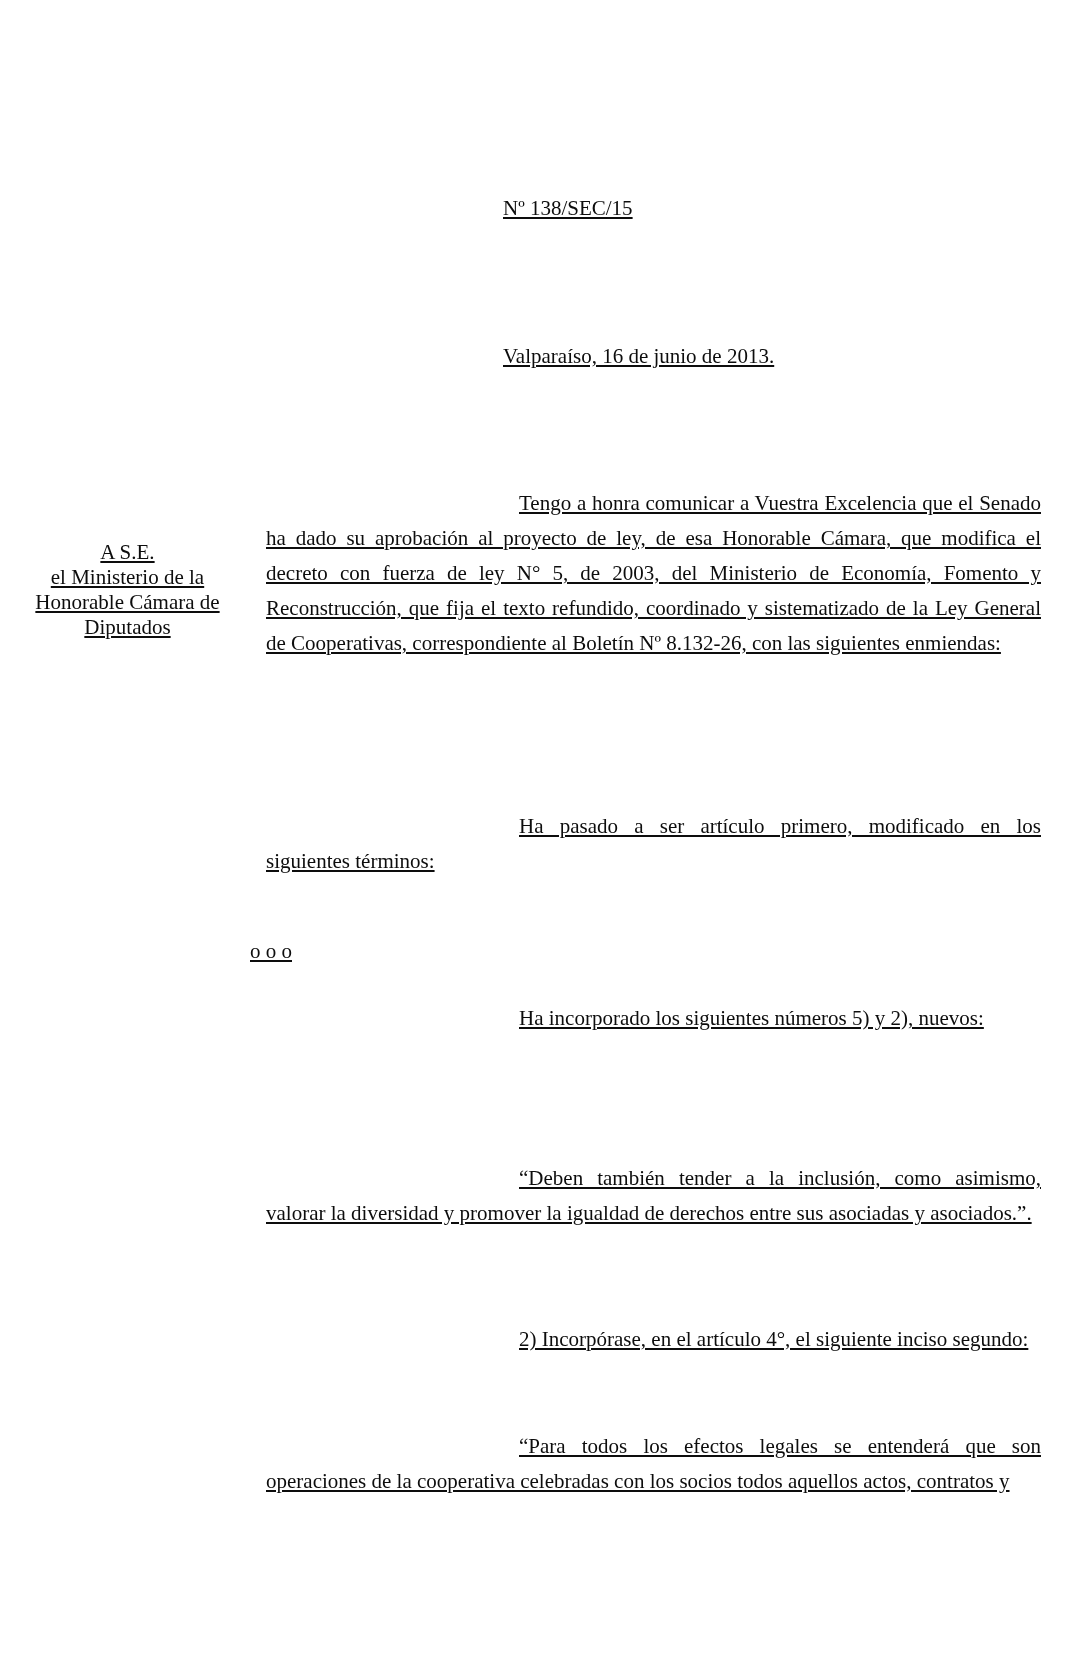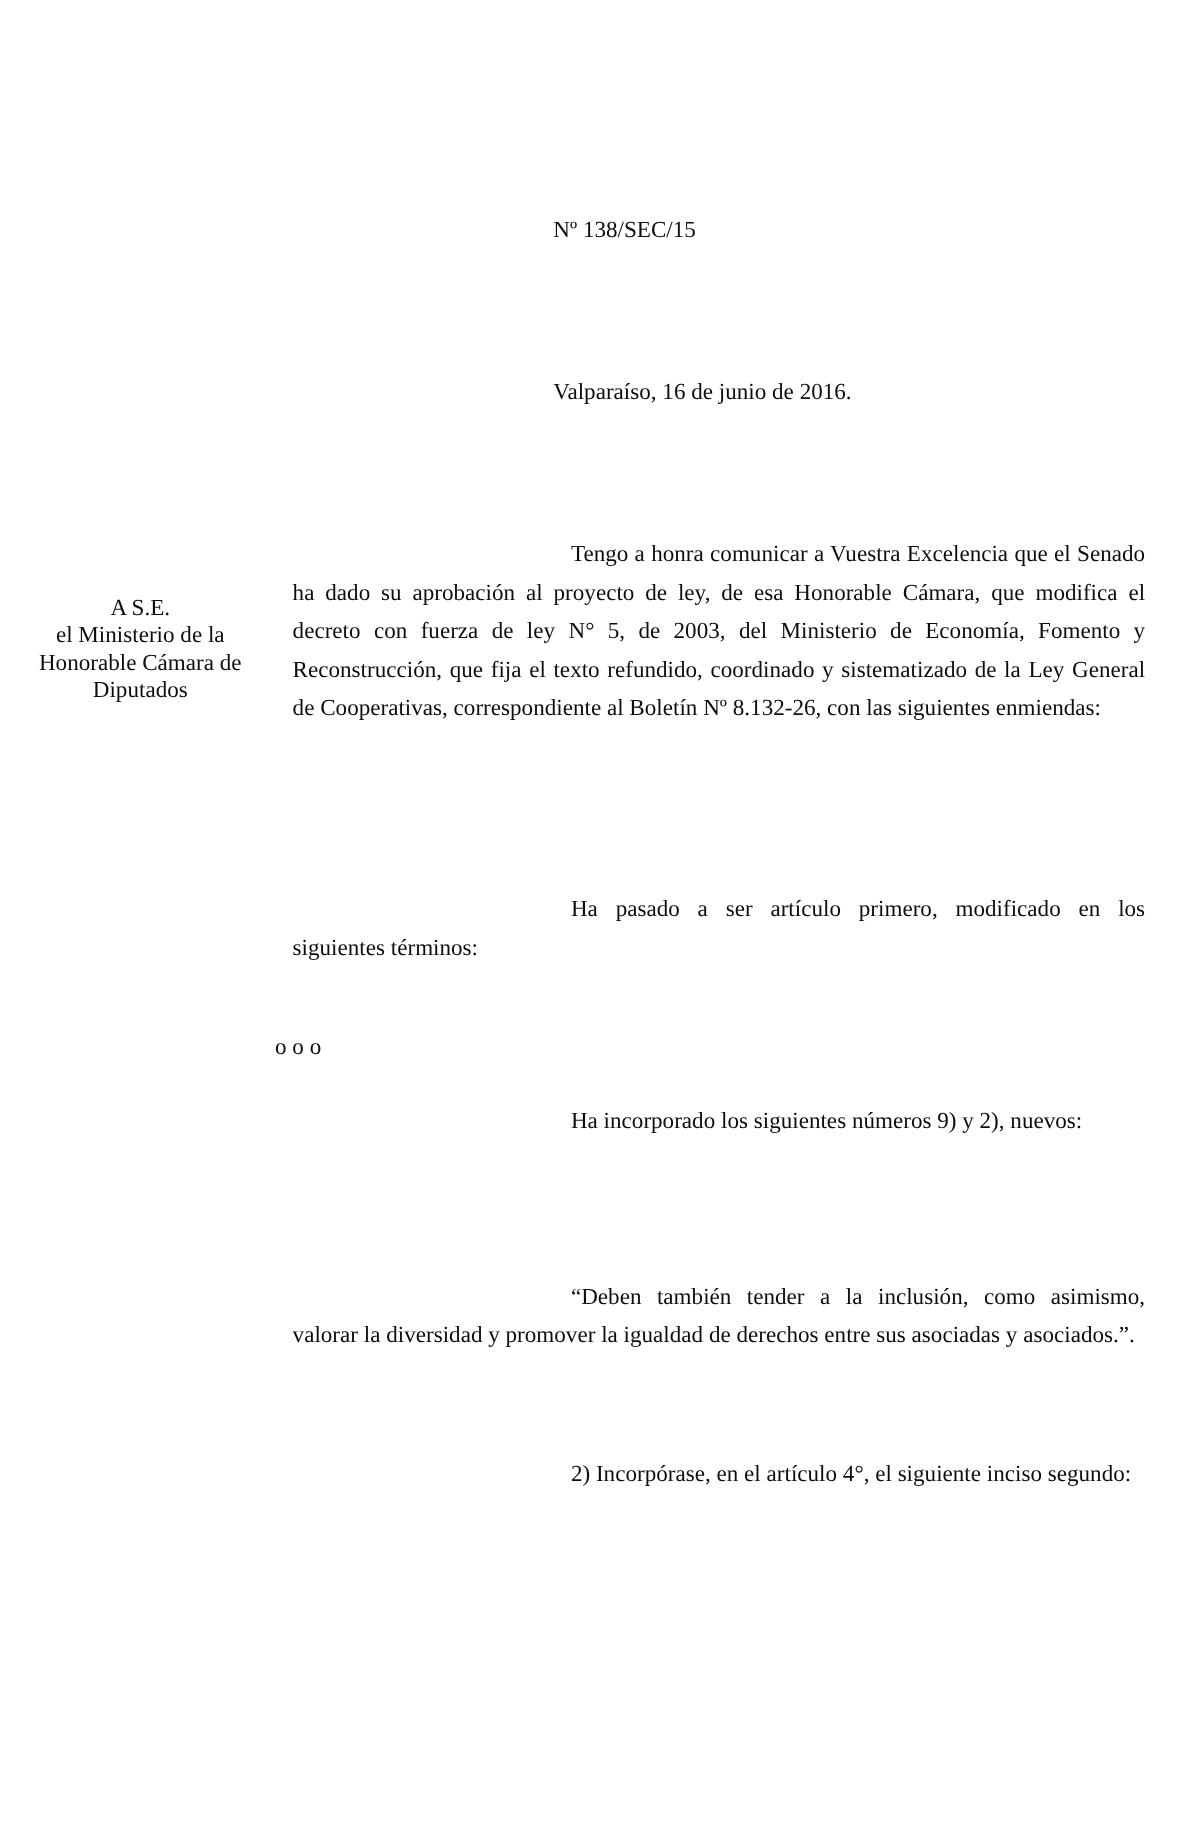--- a/index.html
+++ b/index.html
@@ -10,21 +10,21 @@
   .page {
     position: relative;
     width: 1088px;
     height: 1664px;
     background: #ffffff;
     overflow: hidden;
     font-family: "Liberation Serif", "DejaVu Serif", serif;
     font-size: 21px;
     color: #0d0d0d;
   }
-  .abs { position: absolute; margin: 0; }
+  .abs { position: absolute; margin: 0; text-decoration: underline; }
 
   .ref-number {
     left: 503px;
     top: 191px;
     line-height: 35px;
     white-space: nowrap;
   }
   .dateline {
     left: 503px;
     top: 339px;
@@ -59,37 +59,38 @@
     line-height: 35px;
   }
 </style>
 </head>
 <body>
 
 <div class="page">
 
   <p class="abs ref-number">Nº 138/SEC/15</p>
 
-  <p class="abs dateline">Valparaíso, 16 de junio de 2016.</p>
+  <p class="abs dateline">Valparaíso, 16 de junio de 2013.</p>
 
   <div class="abs addressee">
     <div>A S.E.</div>
     <div>el Ministerio de la</div>
     <div>Honorable Cámara de</div>
     <div>Diputados</div>
   </div>
 
   <p class="abs body-par indent" style="top:486px">Tengo a honra comunicar a Vuestra Excelencia que el Senado ha dado su aprobación al proyecto de ley, de esa Honorable Cámara, que modifica el decreto con fuerza de ley N° 5, de 2003, del Ministerio de Economía, Fomento y Reconstrucción, que fija el texto refundido, coordinado y sistematizado de la Ley General de Cooperativas, correspondiente al Boletín Nº 8.132-26, con las siguientes enmiendas:</p>
 
 
   <p class="abs body-par indent" style="top:809px">Ha pasado a ser artículo primero, modificado en los siguientes términos:</p>
 
   <p class="abs separator" style="top:934px">o o o</p>
 
-  <p class="abs body-par indent" style="top:1001px">Ha incorporado los siguientes números 9) y 2), nuevos:</p>
+  <p class="abs body-par indent" style="top:1001px">Ha incorporado los siguientes números 5) y 2), nuevos:</p>
 
 
   <p class="abs body-par indent" style="top:1161px">“Deben también tender a la inclusión, como asimismo, valorar la diversidad y promover la igualdad de derechos entre sus asociadas y asociados.”.</p>
 
   <p class="abs body-par indent" style="top:1322px">2) Incorpórase, en el artículo 4°, el siguiente inciso segundo:</p>
 
+  <p class="abs body-par indent" style="top:1429px">“Para todos los efectos legales se entenderá que son operaciones de la cooperativa celebradas con los socios todos aquellos actos, contratos y</p>
 
 </div>
 
 </body></html>

